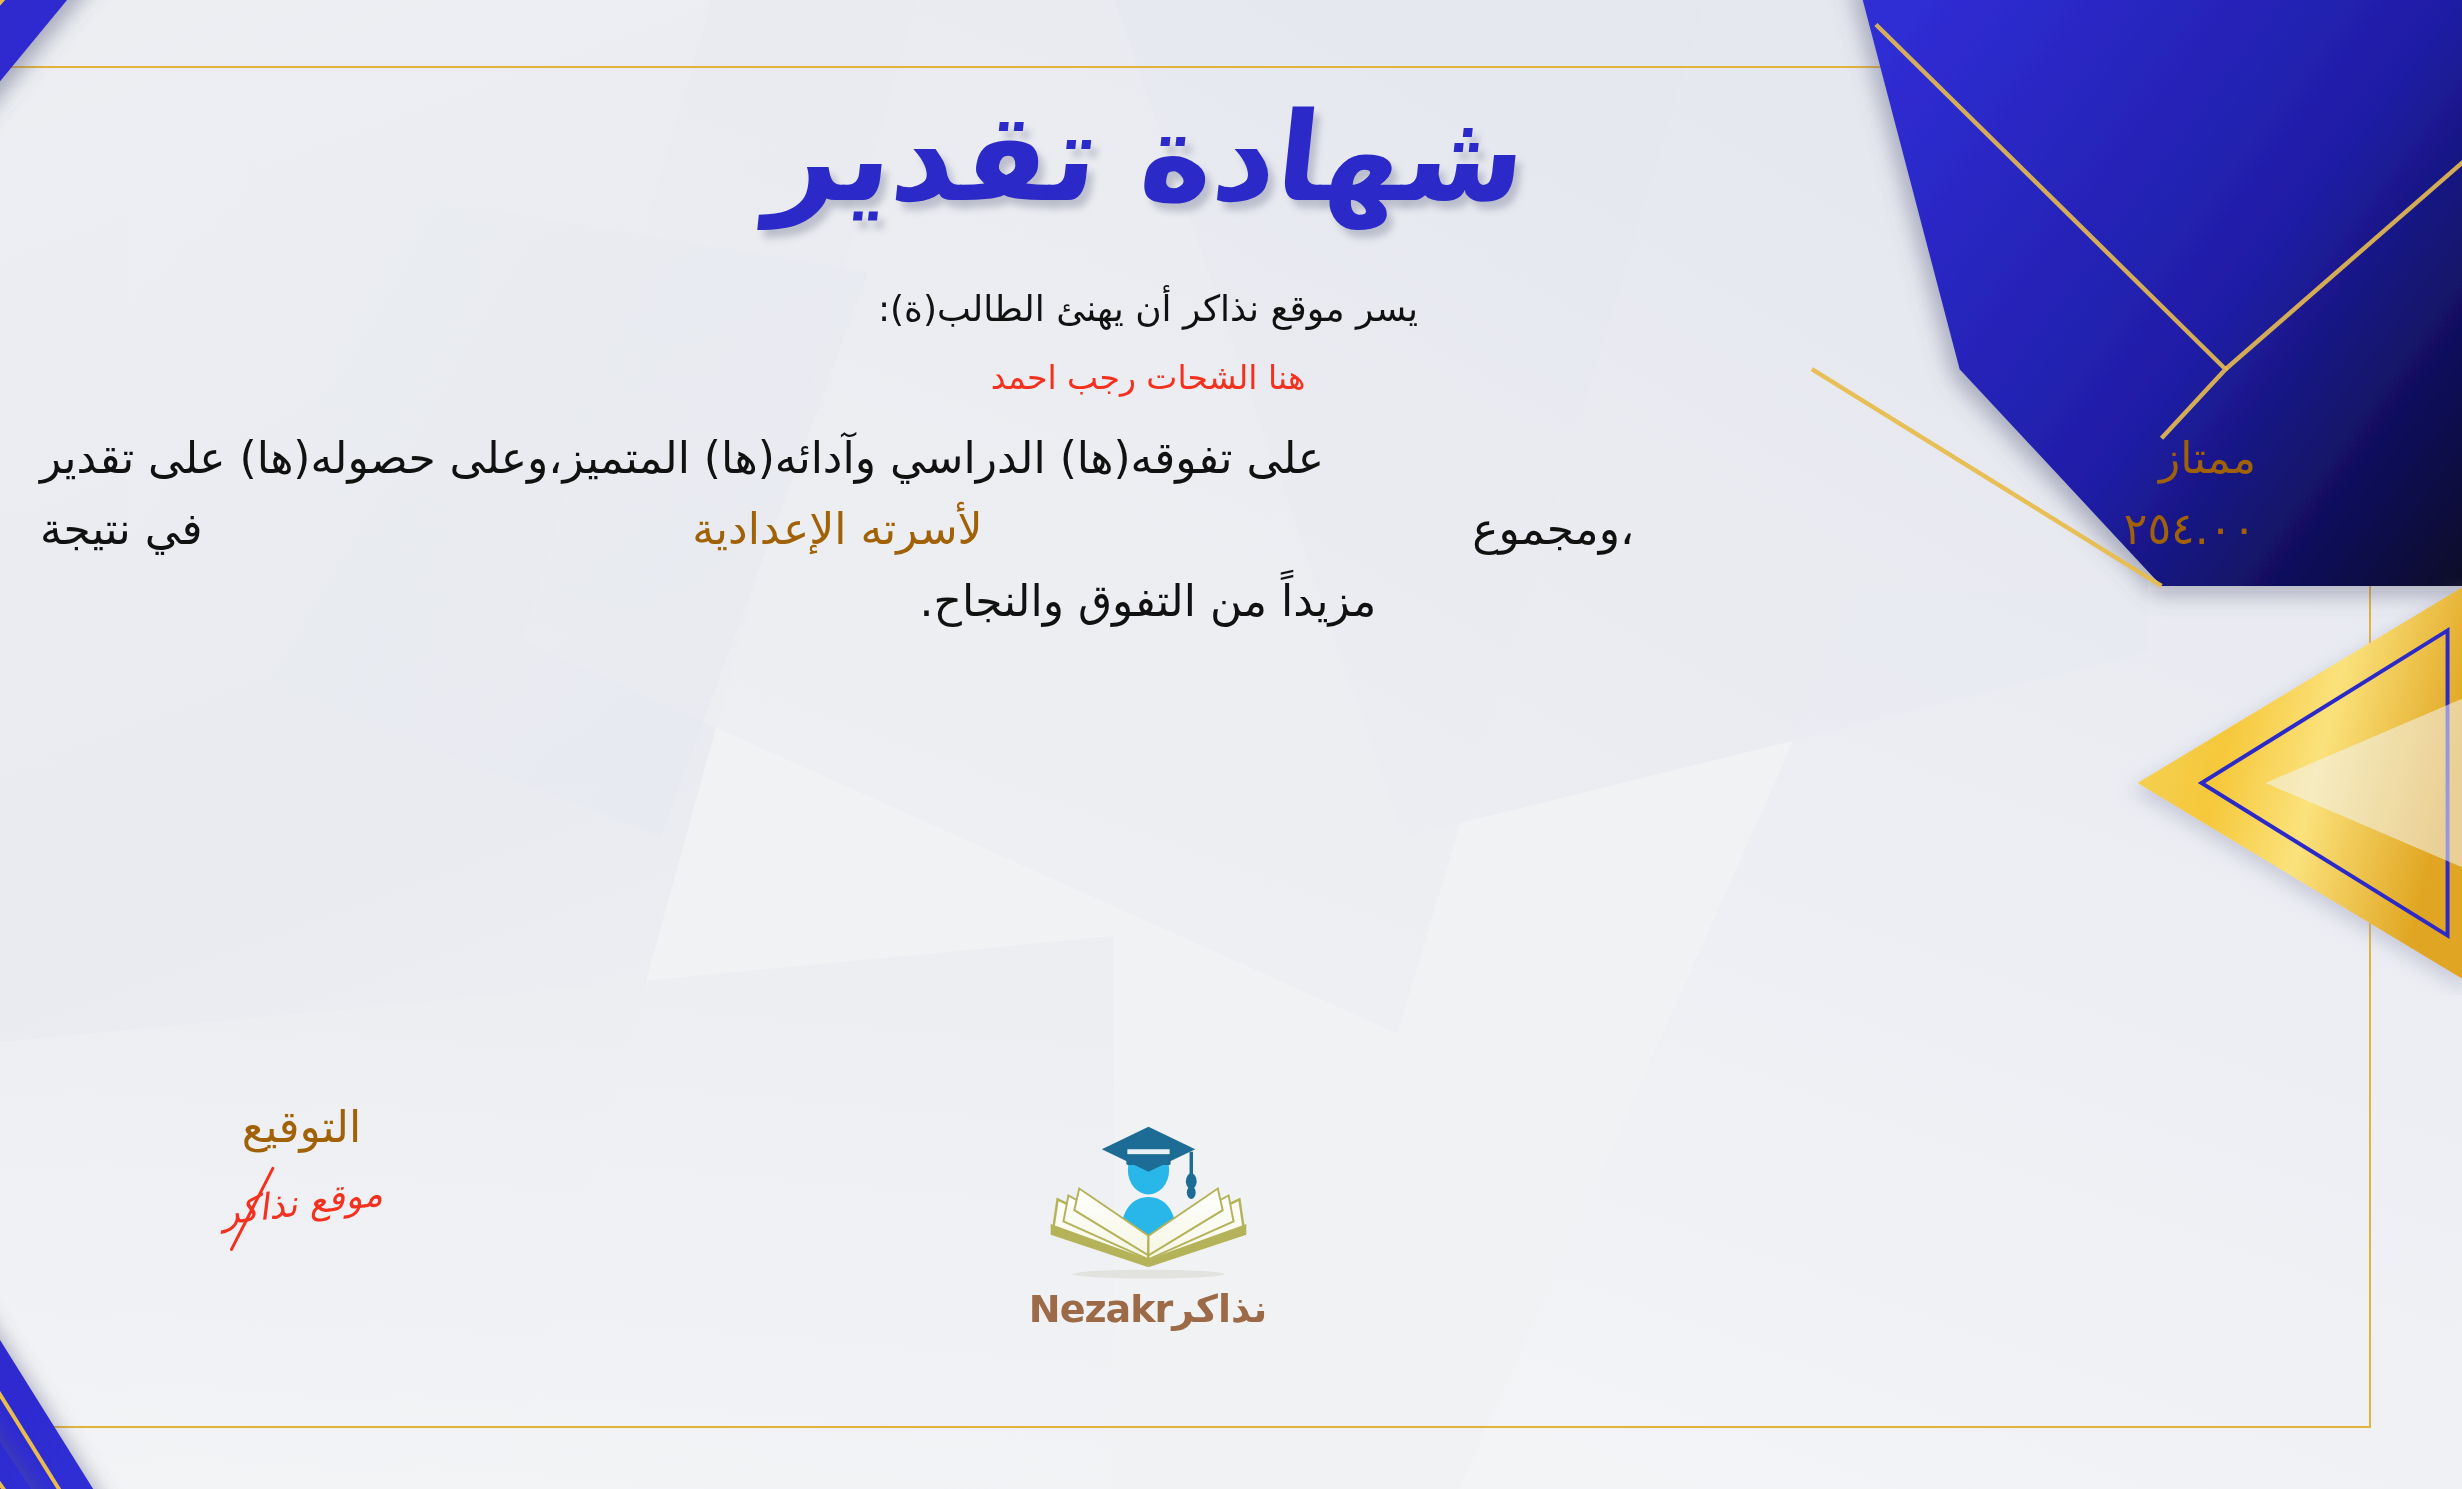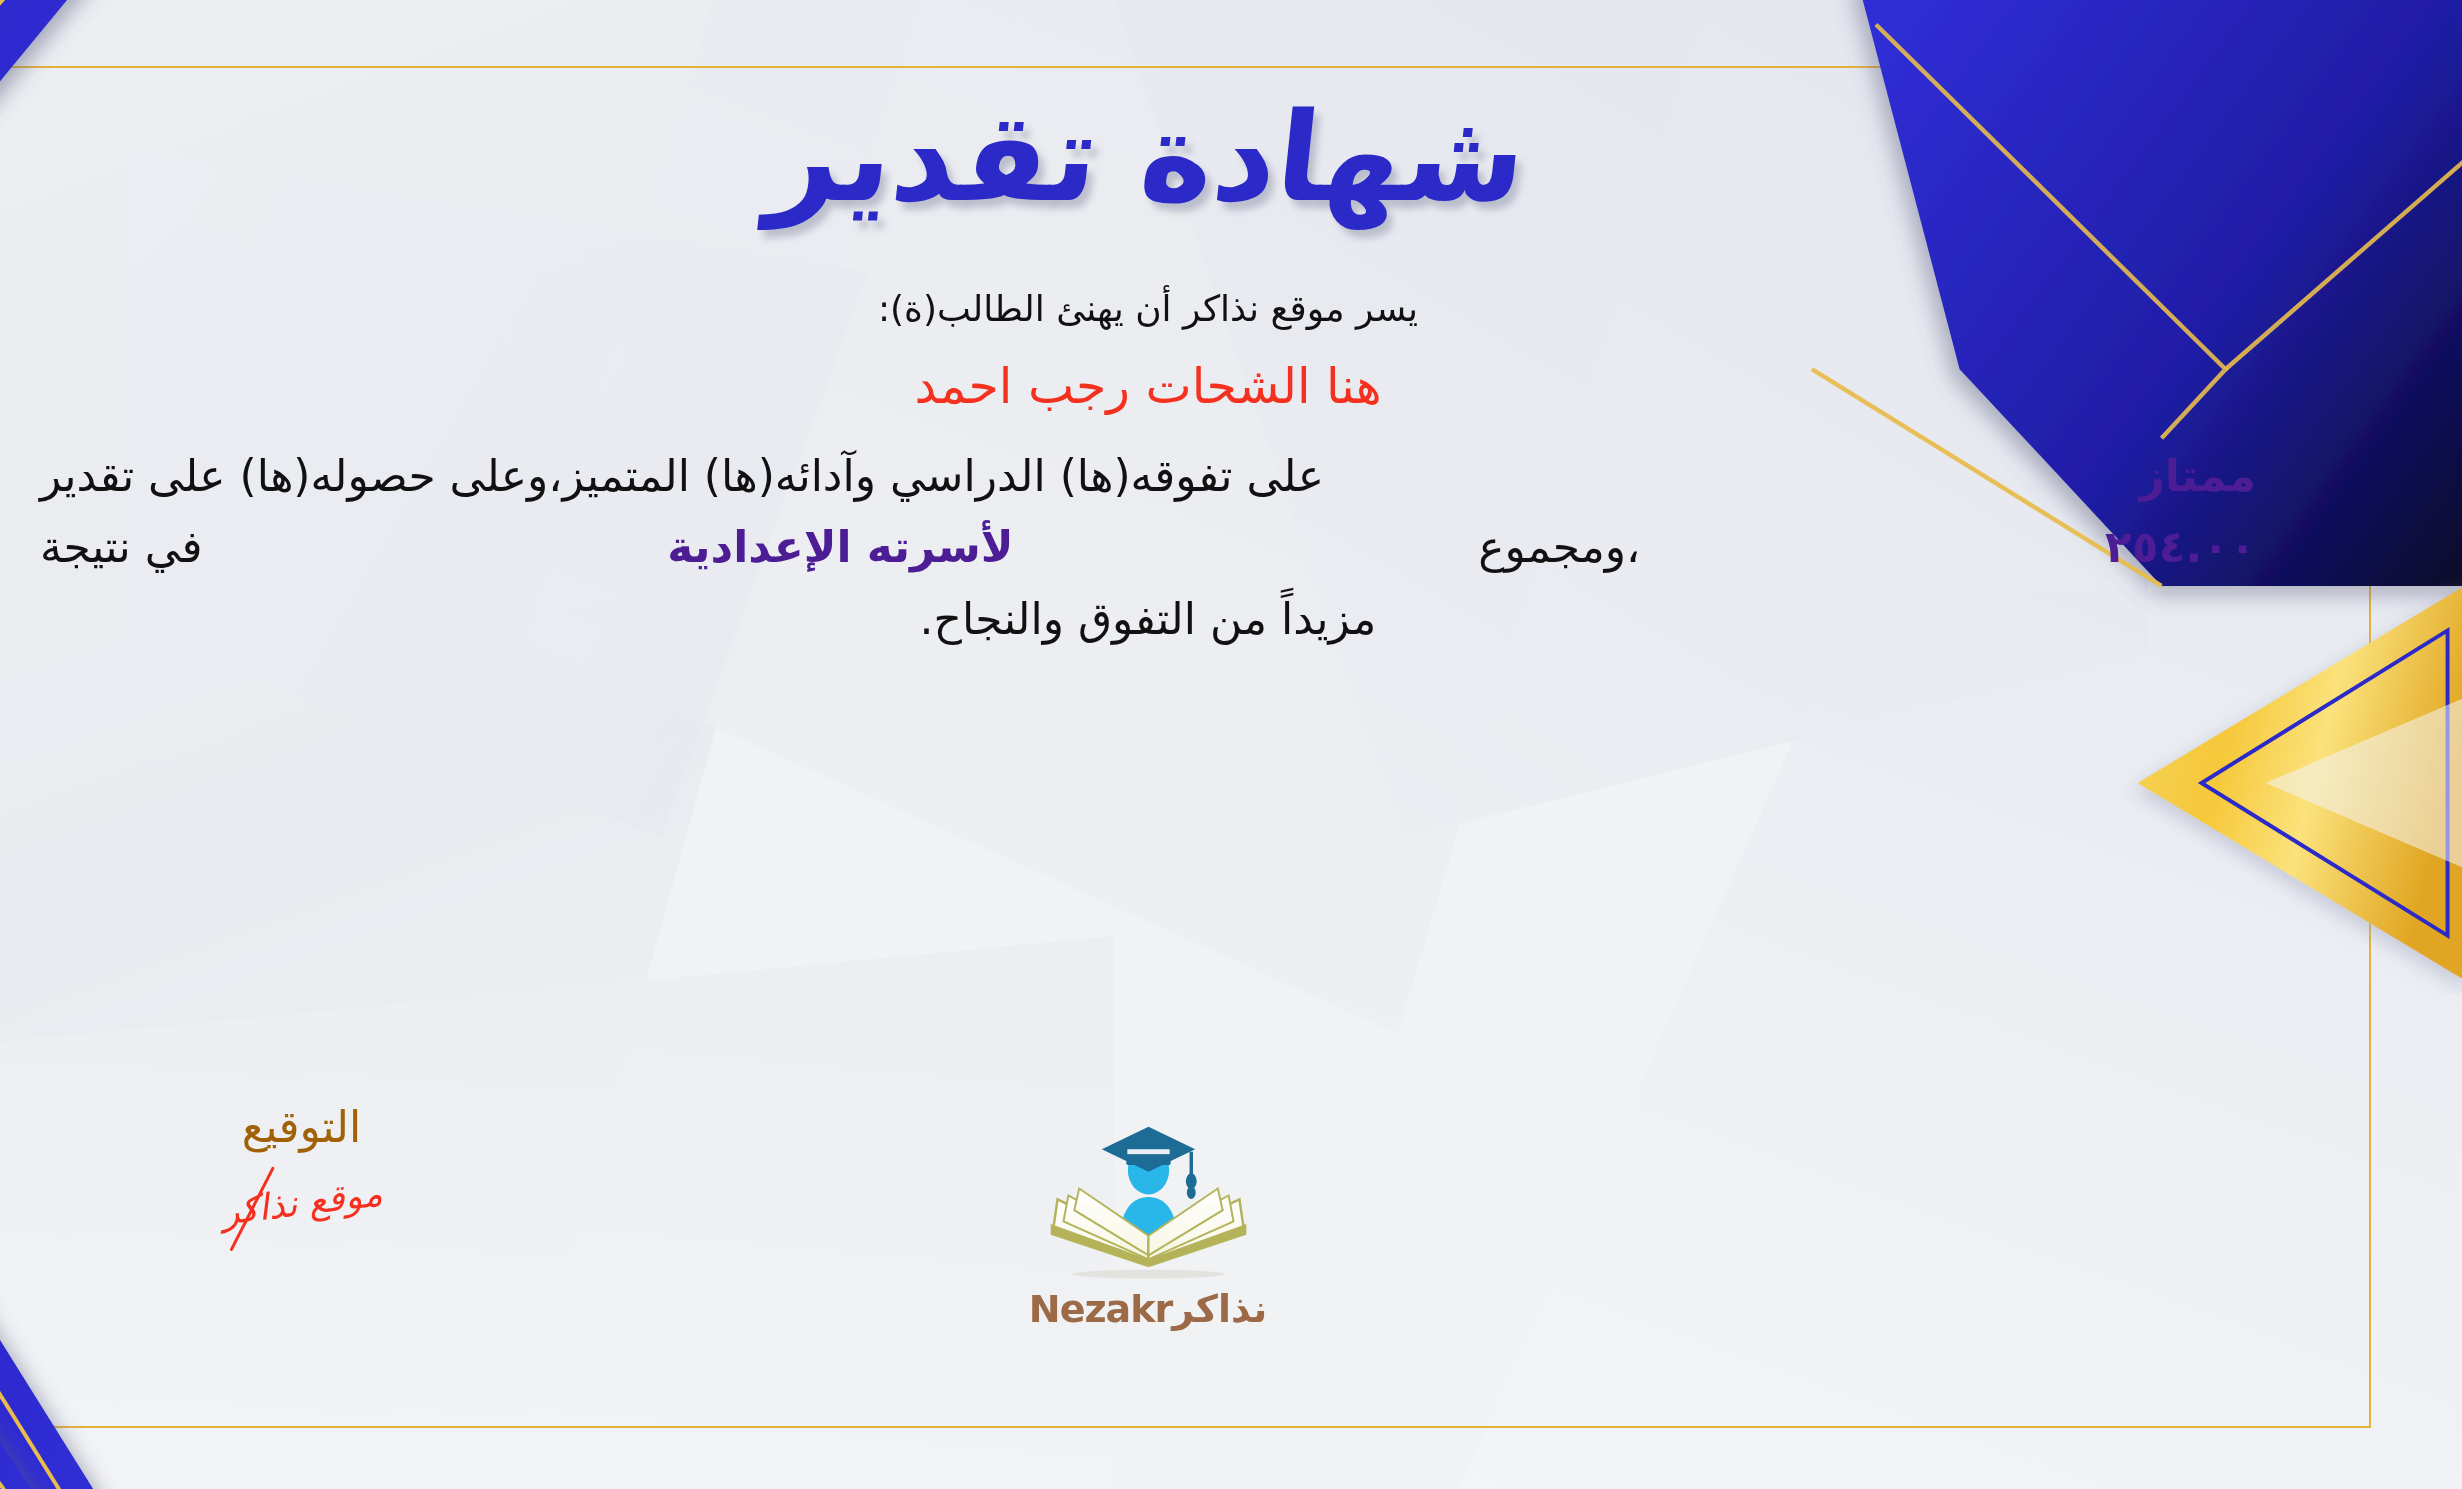--- a/index.html
+++ b/index.html
@@ -122,21 +122,21 @@
   #greeting-line {
     margin-top: 69px;
     font-size: 36px;
     color: #111111;
     direction: rtl;
     white-space: nowrap;
   }
 
   #student-name {
     margin-top: 28.6px;
-    font-size: 49px;
+    font-size: 33px;
     color: #f4301f;
     direction: rtl;
     white-space: nowrap;
   }
 
   #body-paragraph {
     margin-top: 25.6px;
     width: 2216px;
     text-align: center;
     direction: rtl;
@@ -146,21 +146,21 @@
   }
   .pline {
     display: block;
     white-space: nowrap;
   }
   .pline-justify {
     display: flex;
     justify-content: space-between;
     width: 100%;
   }
-  .hl { color: #4c1d95; font-weight: bold; }
+  .hl { color: #a16207; }
 
   
   #footer-row {
     position: absolute;
     left: 0;
     right: 0;
     bottom: 84px;
     height: 305px;
   }
 

